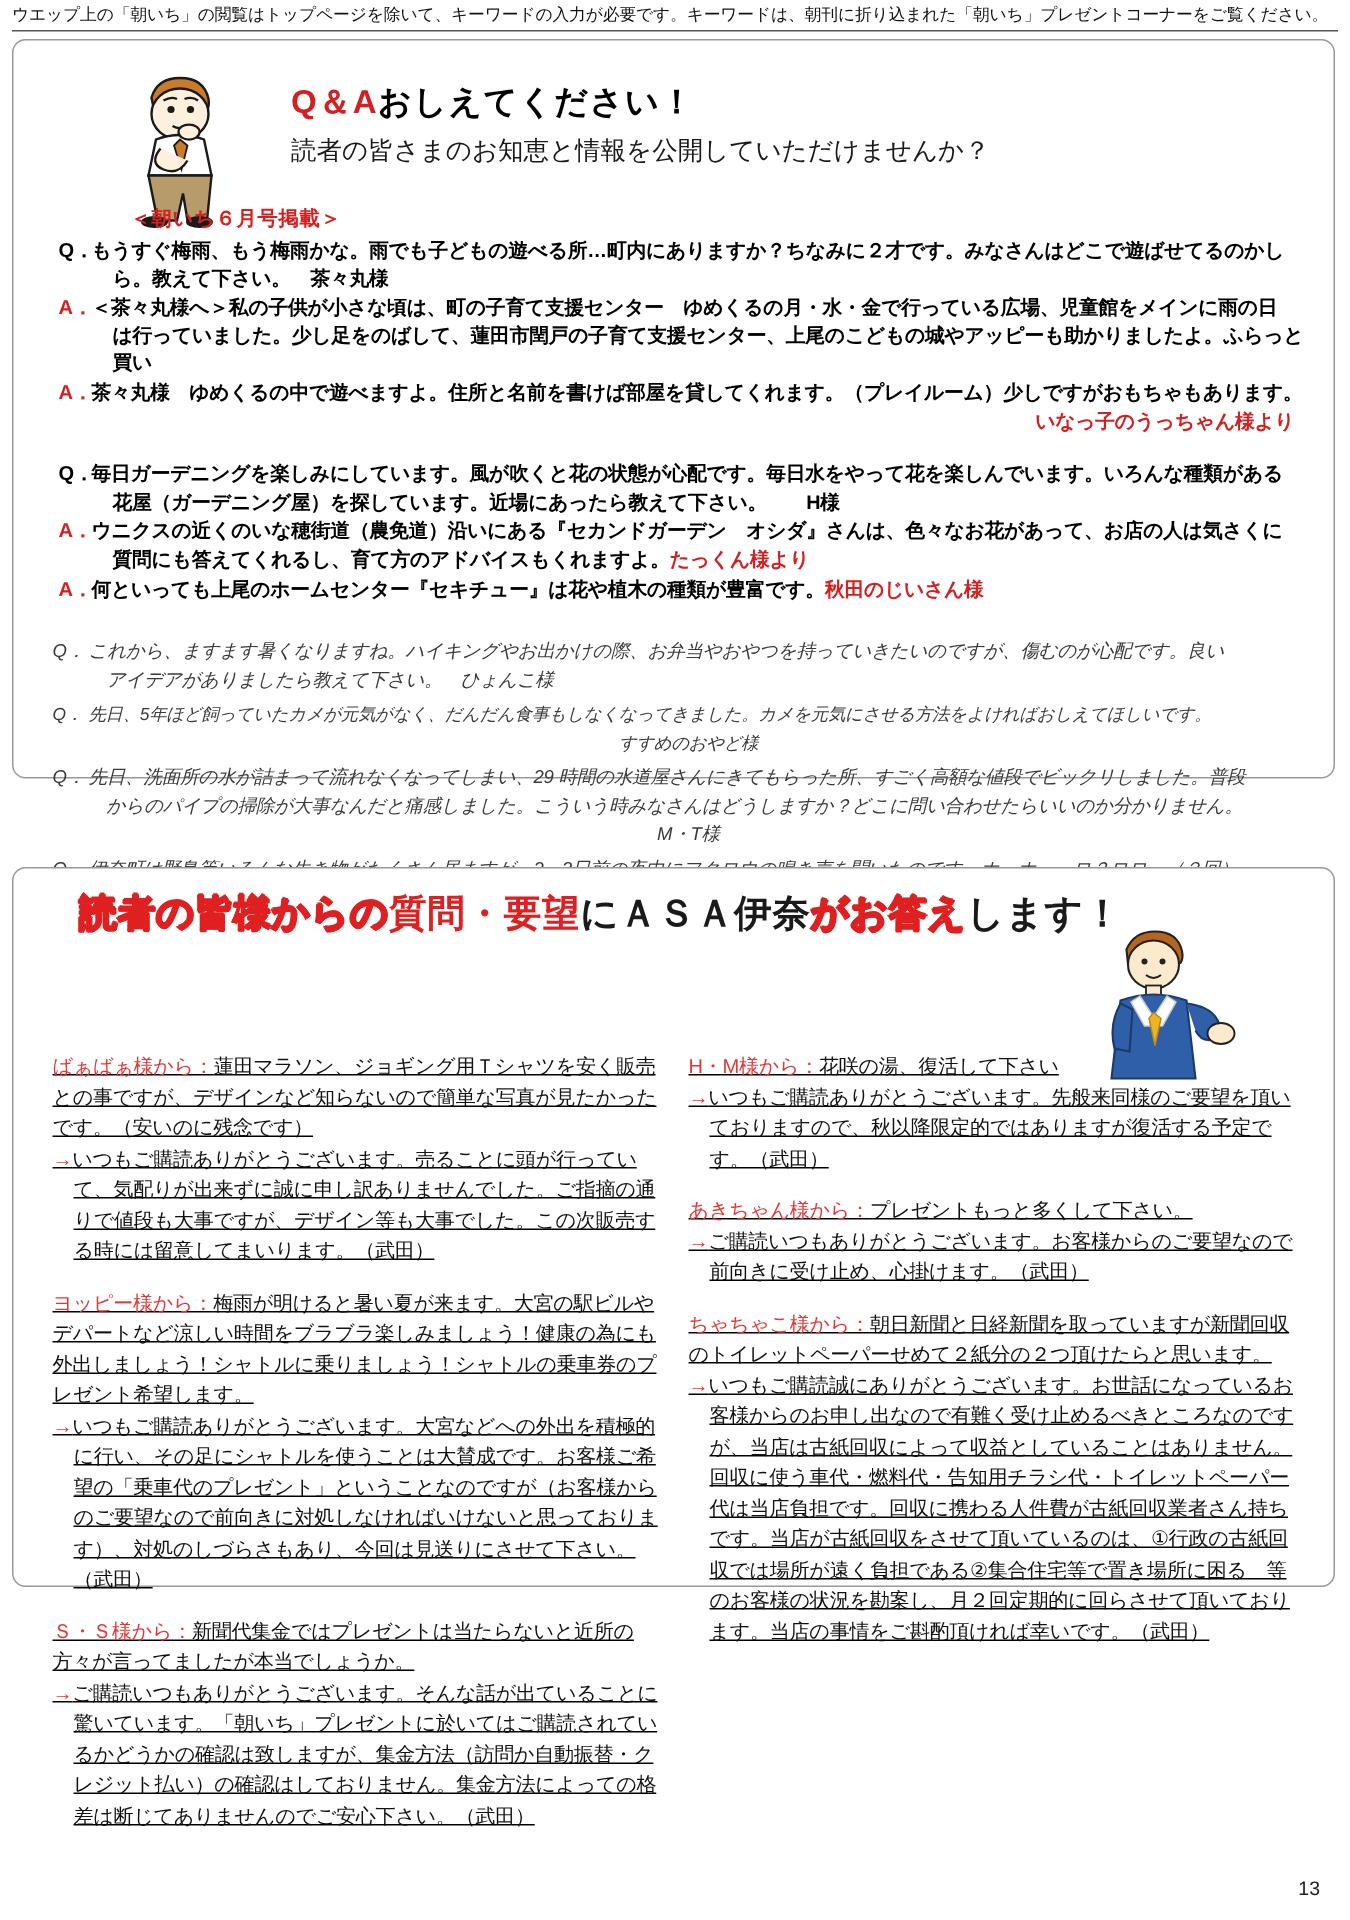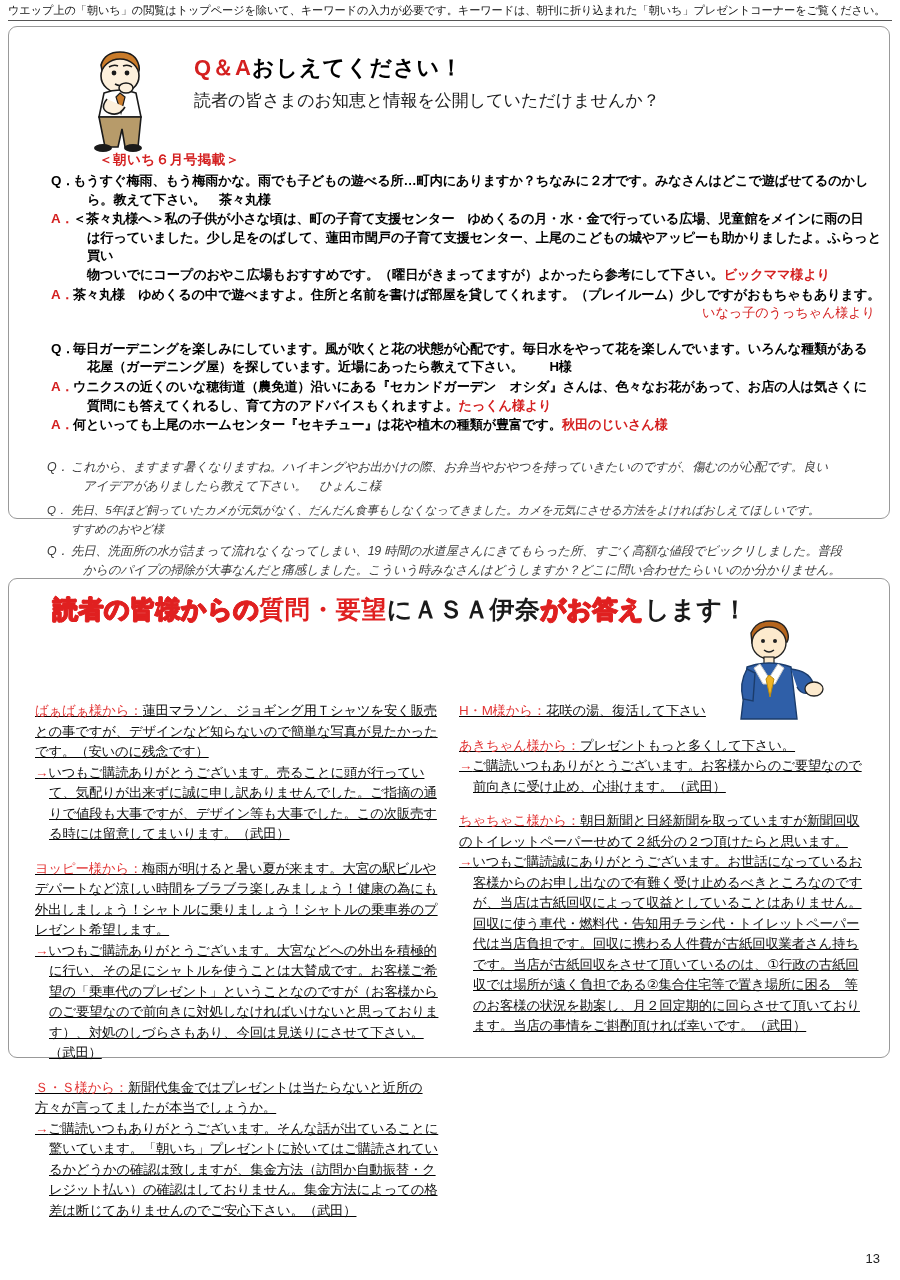--- a/index.html
+++ b/index.html
@@ -73,25 +73,24 @@
     color: #1a1a1a;
   }
 
   
   .thinker { position: absolute; left: 62px; top: 6px; width: 110px; height: 105px; }
 
   
   .qa-body {
     position: absolute;
     top: 110px;
-    left: 12px;
+    left: 0;
     width: 100%;
     padding: 0 18px 0 26px;
     box-sizing: border-box;
-    margin-top: 14px;
   }
   .issue-tag {
     color: #d42020;
     font-weight: 700;
     font-size: 13.5px;
     margin-left: 52px;
     margin-bottom: 3px;
     letter-spacing: 0.5px;
   }
   .qa-line {
@@ -109,21 +108,21 @@
     font-weight: 700;
     font-size: 13.4px;
     padding-left: 4px;
     box-sizing: border-box;
   }
   .qa-line .marker.q { color: #000; }
   .qa-line .marker.a { color: #d42020; }
   .qa-line .txt { flex: 1 1 auto; }
   .qa-line .txt .para2 { display: block; padding-left: 14px; }
   .sig-red { color: #d42020; font-weight: 700; }
-  .sig-red-right { color: #d42020; font-weight: 400; display: block; text-align: right; padding-right: 8px; }
+  .sig-red-right { color: #d42020; font-weight: 700; display: block; text-align: right; padding-right: 8px; }
 
   .qa-gap { height: 16px; }
 
   
   .qa-plain {
     display: flex;
     align-items: flex-start;
     font-size: 12.4px;
     line-height: 19px;
     font-style: italic;
@@ -131,21 +130,21 @@
     letter-spacing: -0.2px;
     margin-bottom: 4px;
   }
   .qa-plain .marker {
     flex: 0 0 auto;
     width: 24px;
     font-style: italic;
   }
   .qa-plain .txt { flex: 1 1 auto; }
   .qa-plain .txt .para2 { display: block; padding-left: 12px; }
-  .qa-plain .right { display: block; text-align: left; padding-right: 12px; }
+  .qa-plain .right { display: block; text-align: center; padding-right: 12px; }
   .qa-plain.narrow { font-size: 11.6px; }
 
   
   .asa-title {
     position: absolute;
     top: 12px;
     left: 44px;
     font-size: 25px;
     font-weight: 700;
     letter-spacing: 0.5px;
@@ -256,21 +255,20 @@
         <span>もうすぐ梅雨、もう梅雨かな。雨でも子どもの遊べる所…町内にありますか？ちなみに２才です。みなさんはどこで遊ばせてるのかし</span>
         <span class="para2">ら。教えて下さい。　茶々丸様</span>
       </span>
     </div>
 
     <div class="qa-line">
       <span class="marker a">A．</span>
       <span class="txt">
         <span>＜茶々丸様へ＞私の子供が小さな頃は、町の子育て支援センター　ゆめくるの月・水・金で行っている広場、児童館をメインに雨の日</span>
         <span class="para2">は行っていました。少し足をのばして、蓮田市閏戸の子育て支援センター、上尾のこどもの城やアッピーも助かりましたよ。ふらっと買い</span>
-        <span class="para2"><span>物ついでにコープのおやこ広場もおすすめです。（曜日がきまってますが）よかったら参考にして下さい。</span><span class="sig-red">ビックママ様より</span></span>
       </span>
     </div>
 
     <div class="qa-line">
       <span class="marker a">A．</span>
       <span class="txt">
         <span>茶々丸様　ゆめくるの中で遊べますよ。住所と名前を書けば部屋を貸してくれます。（プレイルーム）少しですがおもちゃもあります。</span>
         <span class="sig-red-right">いなっ子のうっちゃん様より</span>
       </span>
     </div>
@@ -314,21 +312,21 @@
       <span class="marker">Q．</span>
       <span class="txt">
         <span>先日、5年ほど飼っていたカメが元気がなく、だんだん食事もしなくなってきました。カメを元気にさせる方法をよければおしえてほしいです。</span>
         <span class="right">すすめのおやど様</span>
       </span>
     </div>
 
     <div class="qa-plain">
       <span class="marker">Q．</span>
       <span class="txt">
-        <span>先日、洗面所の水が詰まって流れなくなってしまい、19 時間の水道屋さんにきてもらった所、すごく高額な値段でビックリしました。普段</span>
+        <span>先日、洗面所の水が詰まって流れなくなってしまい、29 時間の水道屋さんにきてもらった所、すごく高額な値段でビックリしました。普段</span>
         <span class="para2">からのパイプの掃除が大事なんだと痛感しました。こういう時みなさんはどうしますか？どこに問い合わせたらいいのか分かりません。</span>
         <span class="right">M・T様</span>
       </span>
     </div>
 
     <div class="qa-plain">
       <span class="marker">Q．</span>
       <span class="txt">
         <span>伊奈町は野鳥等いろんな生き物がたくさん居ますが、2・3日前の夜中にフクロウの鳴き声を聞いたのです。ホーホー・ロ？ロロ…（２回）</span>
         <span class="para2">フクロウも居るのだろうか？？西小針ですが、どなたか鳴き声聞いたことありますか？近辺に居るのか、教えて下さい。いつもありがとう</span>
@@ -387,20 +385,21 @@
         <div class="ask"><span class="who">Ｓ・Ｓ様から：</span><span>新聞代集金ではプレゼントは当たらないと近所の方々が言ってましたが本当でしょうか。</span></div>
         <div class="ans"><span class="arrow">→</span><span>ご購読いつもありがとうございます。そんな話が出ていることに驚いています。「朝いち」プレゼントに於いてはご購読されているかどうかの確認は致しますが、集金方法（訪問か自動振替・クレジット払い）の確認はしておりません。集金方法によっての格差は断じてありませんのでご安心下さい。（武田）</span></div>
       </div>
 
     </div>
 
     <div class="asa-col right">
 
       <div class="qitem">
         <div class="ask"><span class="who">H・M様から：</span><span>花咲の湯、復活して下さい</span></div>
+        <div class="ans"><span class="arrow">→</span><span>いつもご購読ありがとうございます。先般来同様のご要望を頂いておりますので、秋以降限定的ではありますが復活する予定です。（武田）</span></div>
       </div>
 
       <div class="qitem">
         <div class="ask"><span class="who">あきちゃん様から：</span><span>プレゼントもっと多くして下さい。</span></div>
         <div class="ans"><span class="arrow">→</span><span>ご購読いつもありがとうございます。お客様からのご要望なので前向きに受け止め、心掛けます。（武田）</span></div>
       </div>
 
       <div class="qitem">
         <div class="ask"><span class="who">ちゃちゃこ様から：</span><span>朝日新聞と日経新聞を取っていますが新聞回収のトイレットペーパーせめて２紙分の２つ頂けたらと思います。</span></div>
         <div class="ans"><span class="arrow">→</span><span>いつもご購読誠にありがとうございます。お世話になっているお客様からのお申し出なので有難く受け止めるべきところなのですが、当店は古紙回収によって収益としていることはありません。回収に使う車代・燃料代・告知用チラシ代・トイレットペーパー代は当店負担です。回収に携わる人件費が古紙回収業者さん持ちです。当店が古紙回収をさせて頂いているのは、①行政の古紙回収では場所が遠く負担である②集合住宅等で置き場所に困る　等のお客様の状況を勘案し、月２回定期的に回らさせて頂いております。当店の事情をご斟酌頂ければ幸いです。（武田）</span></div>

